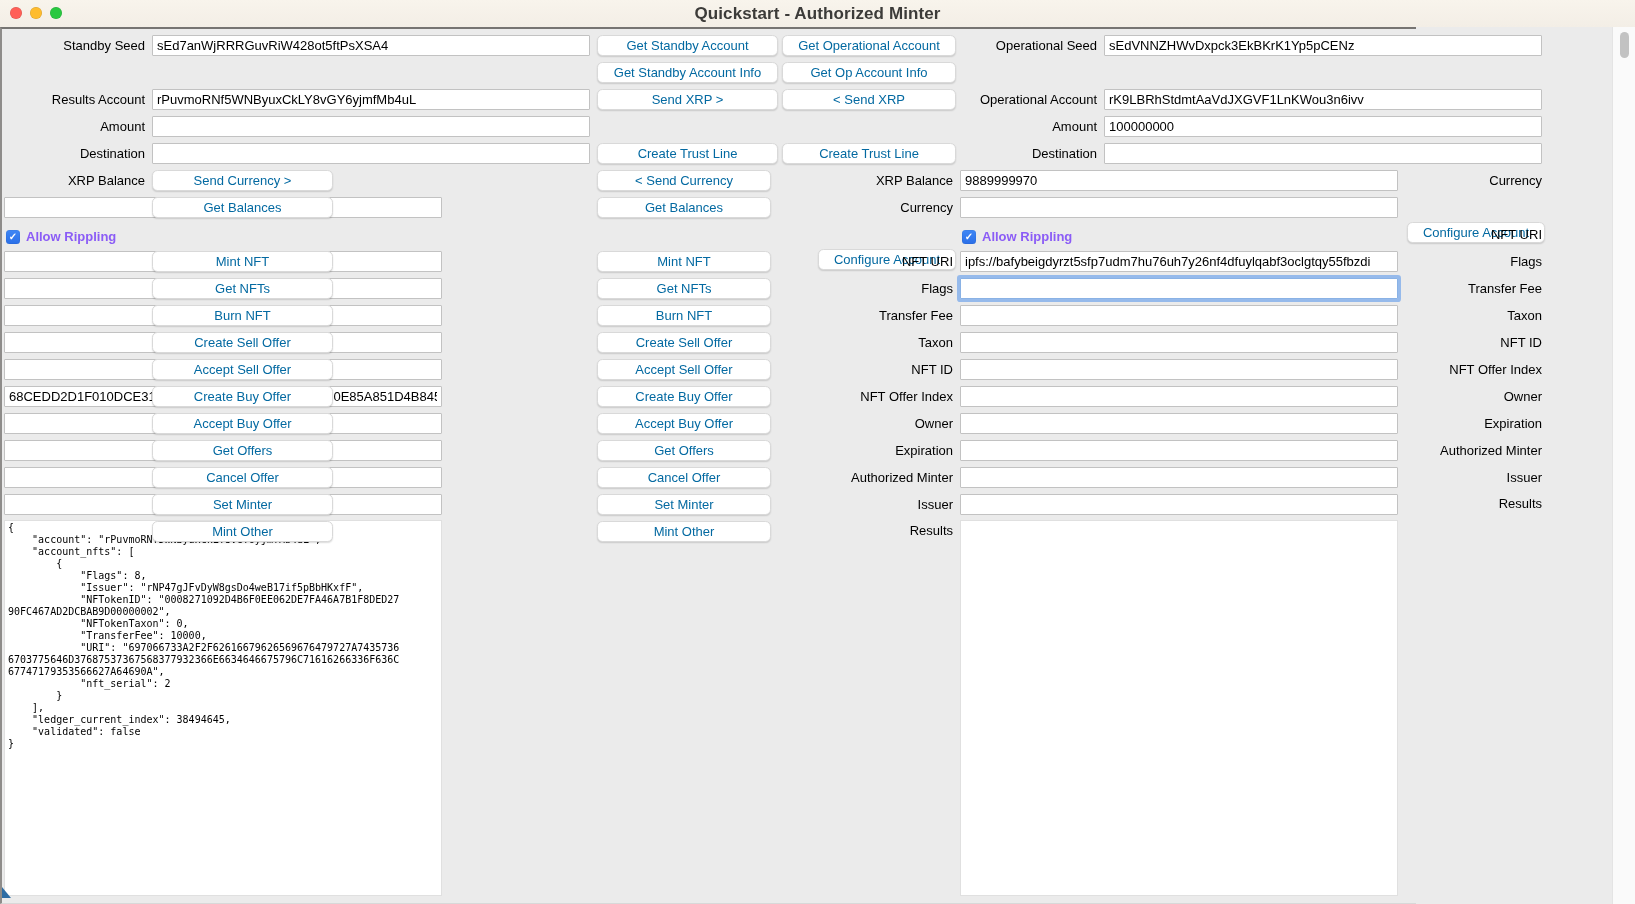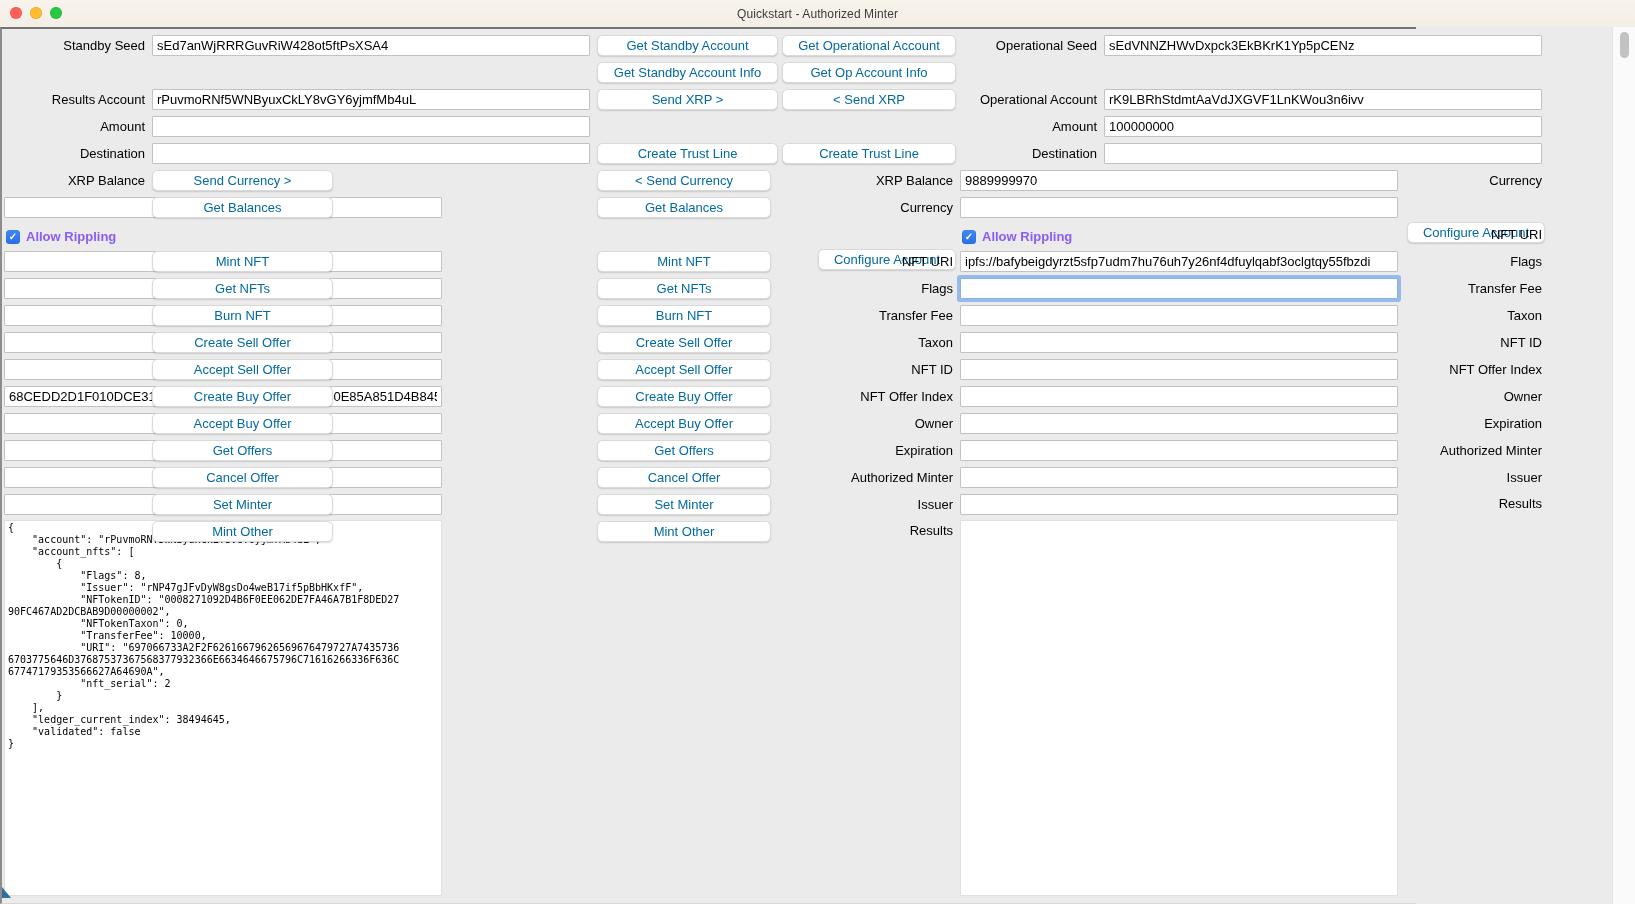--- a/index.html
+++ b/index.html
@@ -13,21 +13,21 @@
   .titlebar {
     position: absolute; top: 0; left: 0; width: 1635px; height: 27px;
     background: linear-gradient(#f8f4ec, #f3eee6);
     display: flex; align-items: center; justify-content: center;
   }
   .traffic { position: absolute; left: 10px; top: 7px; display: flex; gap: 8px; }
   .light { width: 12px; height: 12px; border-radius: 50%; box-shadow: inset 0 0 0 0.5px rgba(0,0,0,0.15); }
   .light.red { background: #ff5f57; }
   .light.yellow { background: #febc2e; }
   .light.green { background: #28c840; }
-  .wtitle { font-size: 12px; font-weight: normal; color: #3c3b39; letter-spacing: 0.1px; }
+  .wtitle { font-size: 17px; font-weight: bold; color: #3c3b39; letter-spacing: 0.1px; }
 
   
   .content {
     position: absolute; top: 27px; left: 0; width: 1416px; height: 877px;
     background: #ebebeb;
     border-top: 2px solid #767472;
     border-left: 2px solid #8e8c8a;
     border-bottom: 1px solid #d8d8d8;
   }
   .grid {

